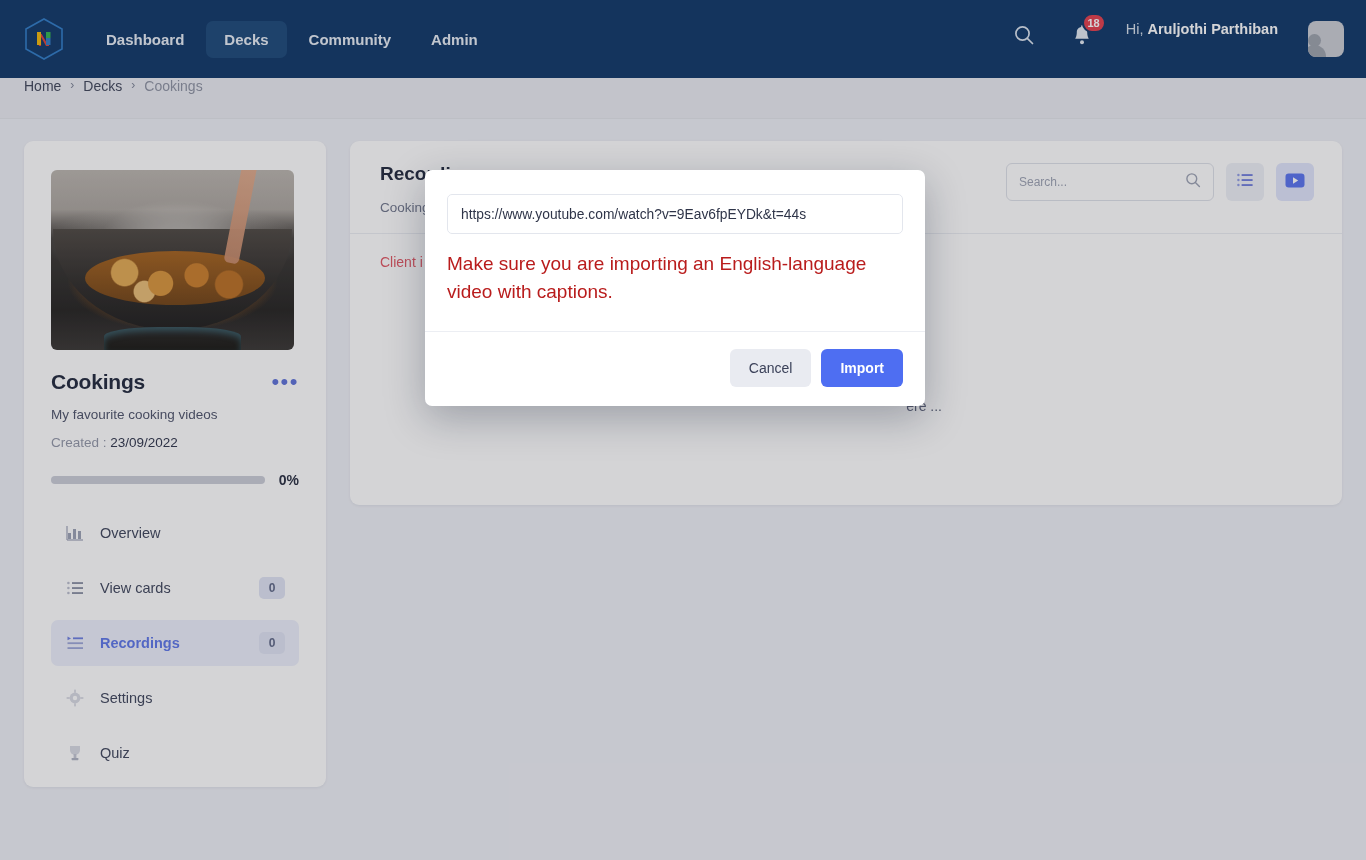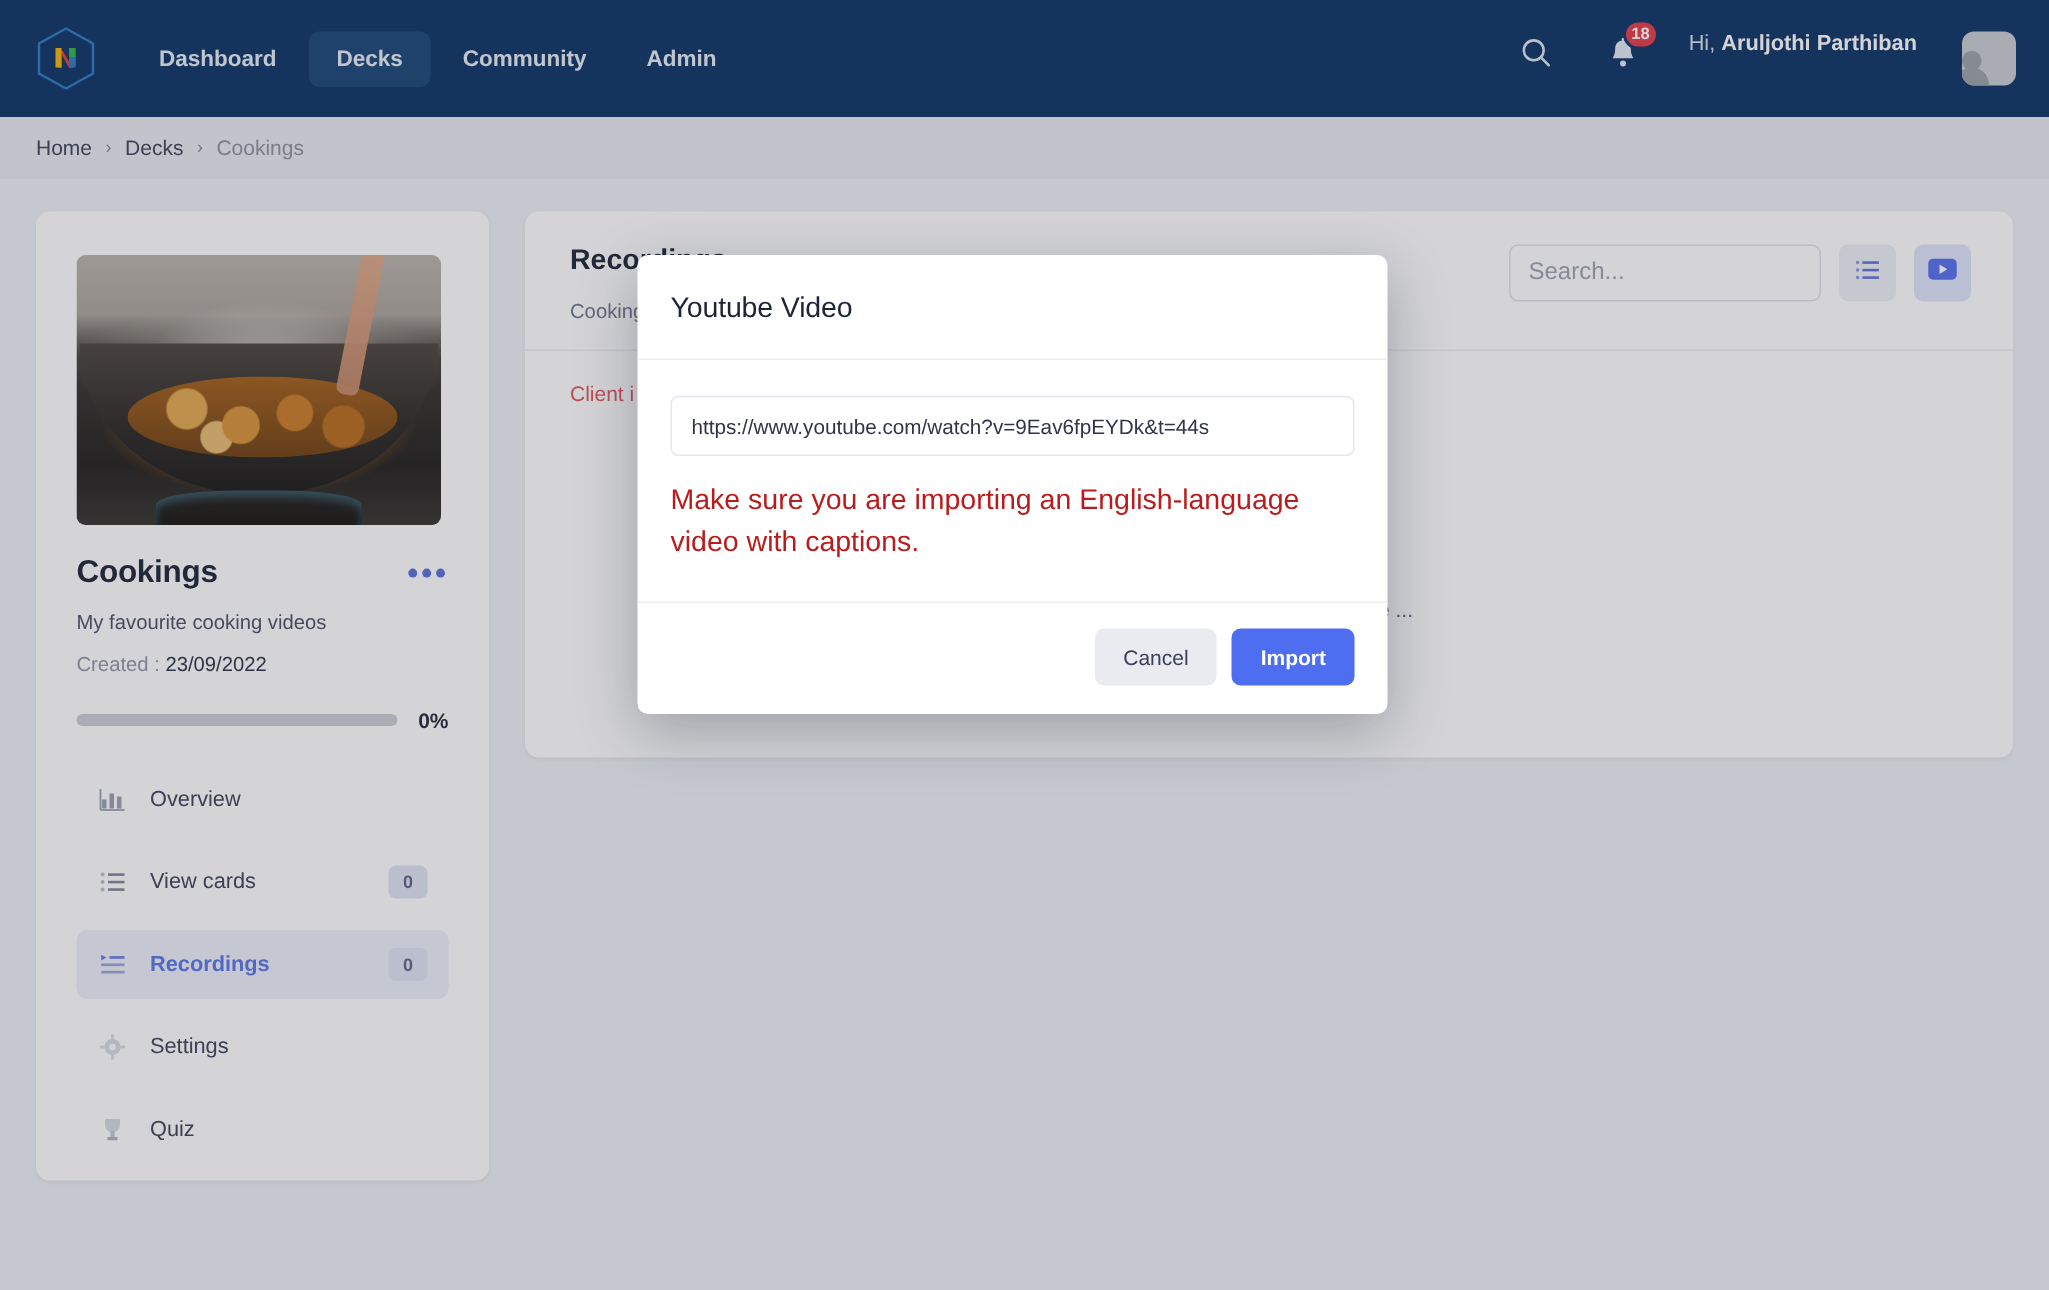--- a/index.html
+++ b/index.html
@@ -55,21 +55,21 @@
     display: flex; align-items: flex-end; justify-content: center; overflow: hidden;
   }
   .avatar .head { width: 13px; height: 13px; border-radius: 50%; background: #9aa0aa;
                   position: relative; top: -10px; }
   .avatar .body { width: 24px; height: 13px; border-radius: 12px 12px 0 0; background: #9aa0aa;
                   position: relative; left: -18px; top: 1px; }
 
   
   .crumb-bar {
     height: 41px; background: #e9ebf1;
-    display: flex; align-items: center; padding-left: 24px; gap: 9px;
+    display: flex; align-items: flex-start; padding-left: 24px; gap: 9px;
     font-size: 14px; border-bottom: 1px solid #e2e4ea;
   }
   .crumb { color: #3c4257; cursor: pointer; }
   .crumb.last { color: #8b90a0; cursor: default; }
   .crumb-sep { color: #7b8094; font-size: 12px; }
 
   
   .body-area {
     display: flex; gap: 24px;
     padding: 22px 24px 0 24px;
@@ -164,21 +164,21 @@
   }
   .panel-top { display: flex; align-items: flex-start; }
   .panel-title { font-size: 19px; font-weight: 700; color: #1b2338; }
   .panel-sub { font-size: 13.5px; color: #6d7489; margin-top: 15px; }
   .panel-tools { margin-left: auto; display: flex; align-items: center; gap: 12px; }
   .search-box {
     width: 208px; height: 38px; border: 1px solid #dde0e8; border-radius: 6px;
     display: flex; align-items: center; padding: 0 12px; gap: 8px; background: #fff;
   }
   .search-box input {
-    border: none; outline: none; flex: 1; font-size: 16px;
+    border: none; outline: none; flex: 1; font-size: 12px;
     font-family: "Liberation Sans", sans-serif; color: #6d28d9; background: transparent;
   }
   .search-box input::placeholder { color: #9ba1b2; }
   .tool-btn {
     width: 38px; height: 38px; border-radius: 6px; background: #eef0f7;
     display: flex; align-items: center; justify-content: center; cursor: pointer;
   }
   .tool-btn.accent { background: #dfe4fb; }
   .divider { height: 1px; background: #ebedf2; margin: 18px -28px 0 -30px; }
   .err-msg { color: #e0525f; font-size: 14px; margin-top: 20px; }
@@ -423,23 +423,20 @@
 
         <div class="empty-note">ere ...</div>
       </div>
     </div>
   </div>
 
 
   <div id="scrim"></div>
 
   <div class="modal">
-    <div class="modal-head">
-      <div class="modal-title">Youtube Video</div>
-    </div>
     <div class="modal-body">
       <input class="modal-input" type="text" value="https://www.youtube.com/watch?v=9Eav6fpEYDk&amp;t=44s" style="">
       <div class="modal-hint">Make sure you are importing an English-language video with captions.</div>
     </div>
     <div class="modal-foot">
       <button class="btn btn-cancel">Cancel</button>
       <button class="btn btn-import">Import</button>
     </div>
   </div>
 

